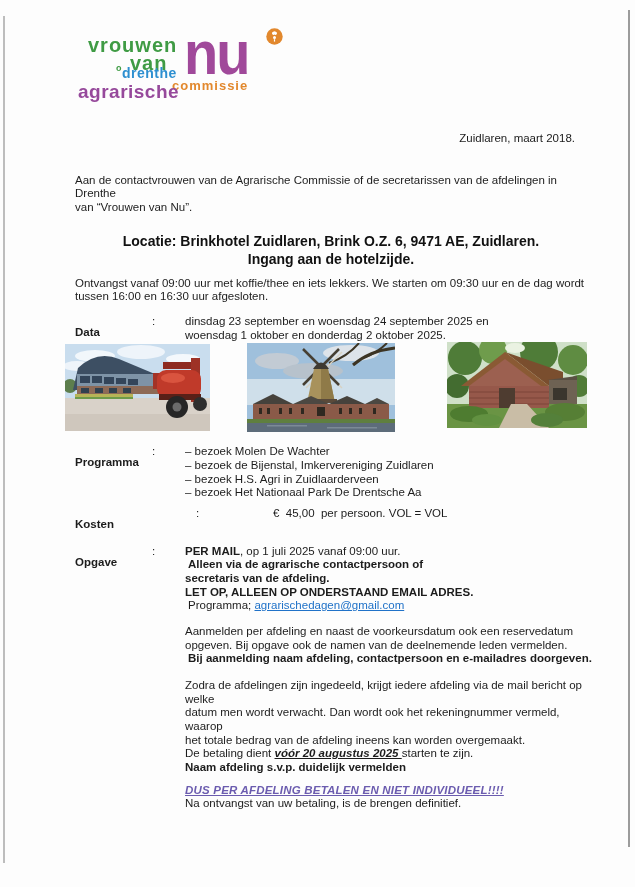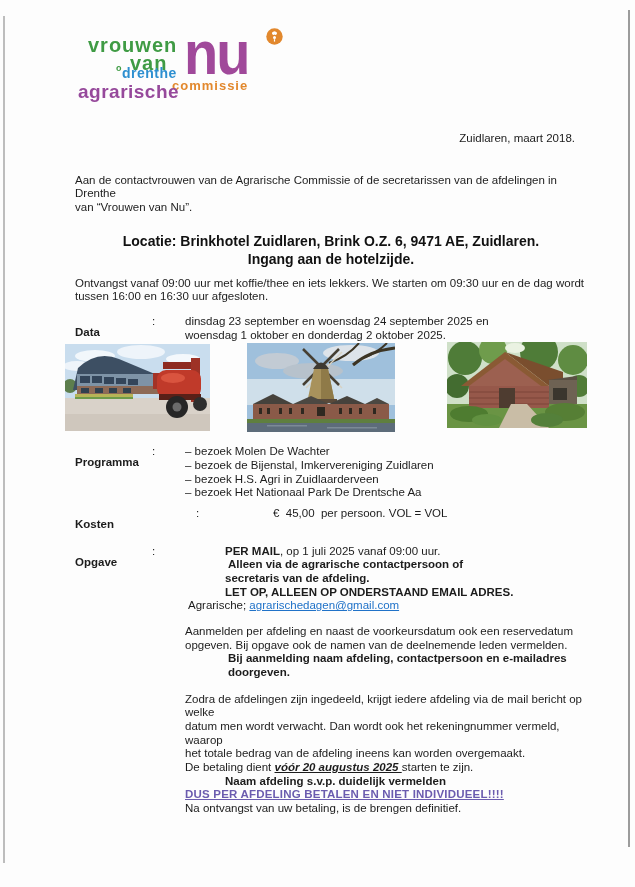--- a/index.html
+++ b/index.html
@@ -36,29 +36,29 @@
   .row .lbl{font-weight:bold;margin-top:11px;}
   .row-programma{margin-top:12px;}
   .row-kosten{margin-top:7px;gap:44px;}
   .row-opgave{margin-top:13px;}
   .pre{white-space:pre-wrap;}
 
   .photos{position:relative;height:89px;margin-top:2px;}
   .photo{position:absolute;display:block;}
   .photo svg{display:block;}
 
-  .b{font-weight:bold;margin-left:40px;}
+  .b{font-weight:bold;}
   .opg-sp{padding-left:3px;}
   .mail-link{color:#2072c8;text-decoration:underline;cursor:pointer;margin-top:30px;}
 
   .ind{margin-left:185px;margin-right:40px;}
   .p-aanmelden{margin-top:12px;}
   .p-zodra{margin-top:13px;}
   .em-date{font-weight:bold;font-style:italic;text-decoration:underline;}
-  .dus{font-weight:bold;text-decoration:underline;color:#6b5caf;letter-spacing:.2px;}
+  .dus{margin-top:9px;font-weight:bold;font-style:italic;text-decoration:underline;color:#6b5caf;letter-spacing:.2px;}
 </style>
 </head>
 <body>
 
 <div class="page">
   <div class="edge-line edge-left"></div>
   <div class="edge-line edge-right"></div>
 
   <div class="logo-wrap">
     <span class="lg-vrouwen" style="color:#3f9b44">vrouwen</span>
@@ -237,21 +237,21 @@
   </div>
 
   <div class="m row row-opgave">
     <div class="lbl">Opgave</div>
     <div>:</div>
     <div>
       <div><span class="b">PER MAIL</span><span>, op 1 juli 2025 vanaf 09:00 uur.</span></div>
       <div class="b opg-sp">Alleen via de agrarische contactpersoon of</div>
       <div class="b">secretaris van de afdeling.</div>
       <div class="b">LET OP, ALLEEN OP ONDERSTAAND EMAIL ADRES.</div>
-      <div class="opg-sp"><span>Agrarische; </span><a class="mail-link" href="#">agrarischedagen@gmail.com</a></div>
+      <div class="opg-sp"><span>Programma; </span><a class="mail-link" href="#">agrarischedagen@gmail.com</a></div>
     </div>
   </div>
 
   <div class="ind p-aanmelden">
     <div>Aanmelden per afdeling en naast de voorkeursdatum ook een reservedatum</div>
     <div>opgeven. Bij opgave ook de namen van de deelnemende leden vermelden.</div>
     <div class="b opg-sp">Bij aanmelding naam afdeling, contactpersoon en e-mailadres doorgeven.</div>
   </div>
 
   <div class="ind p-zodra">

